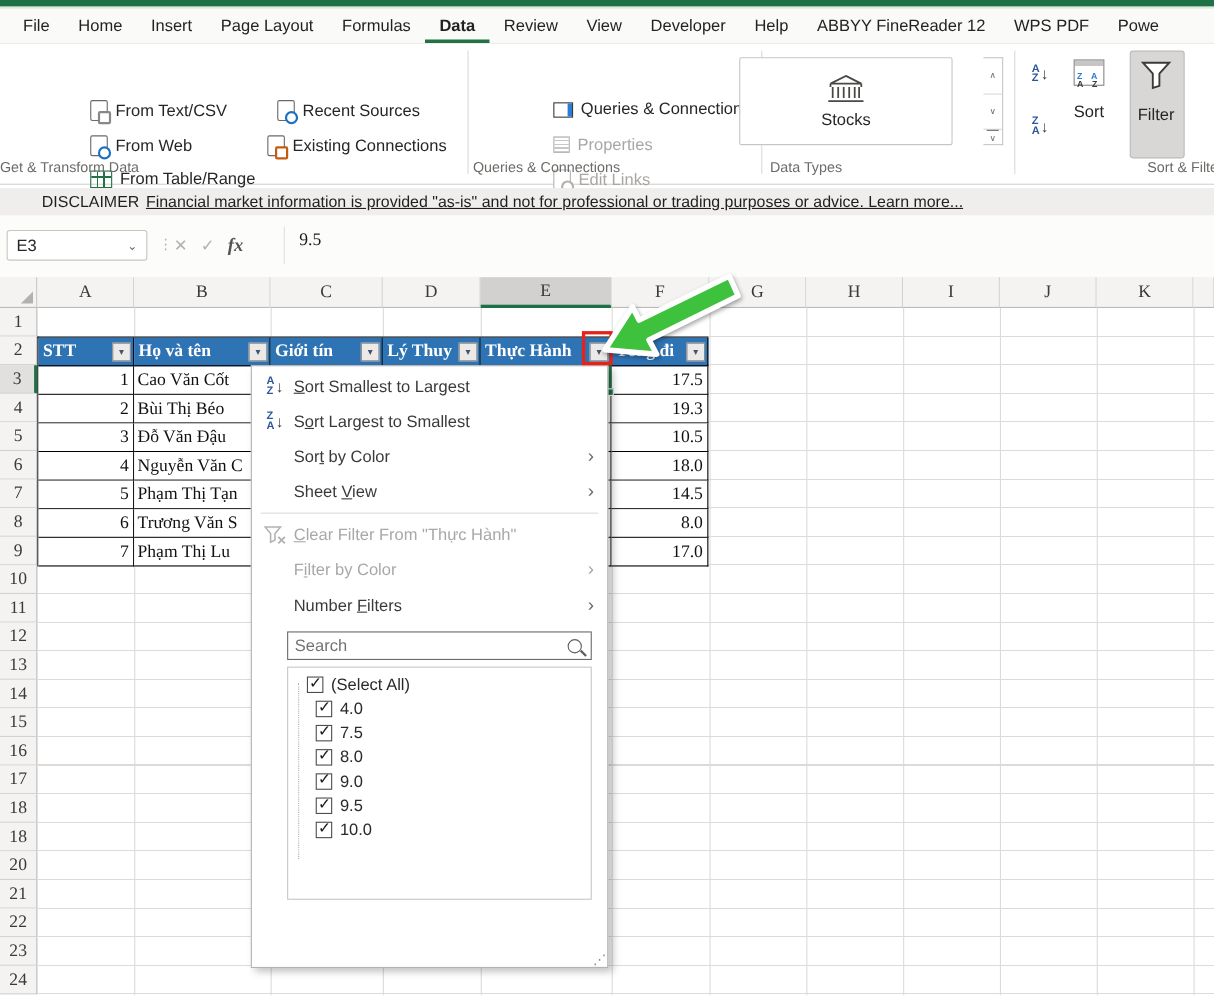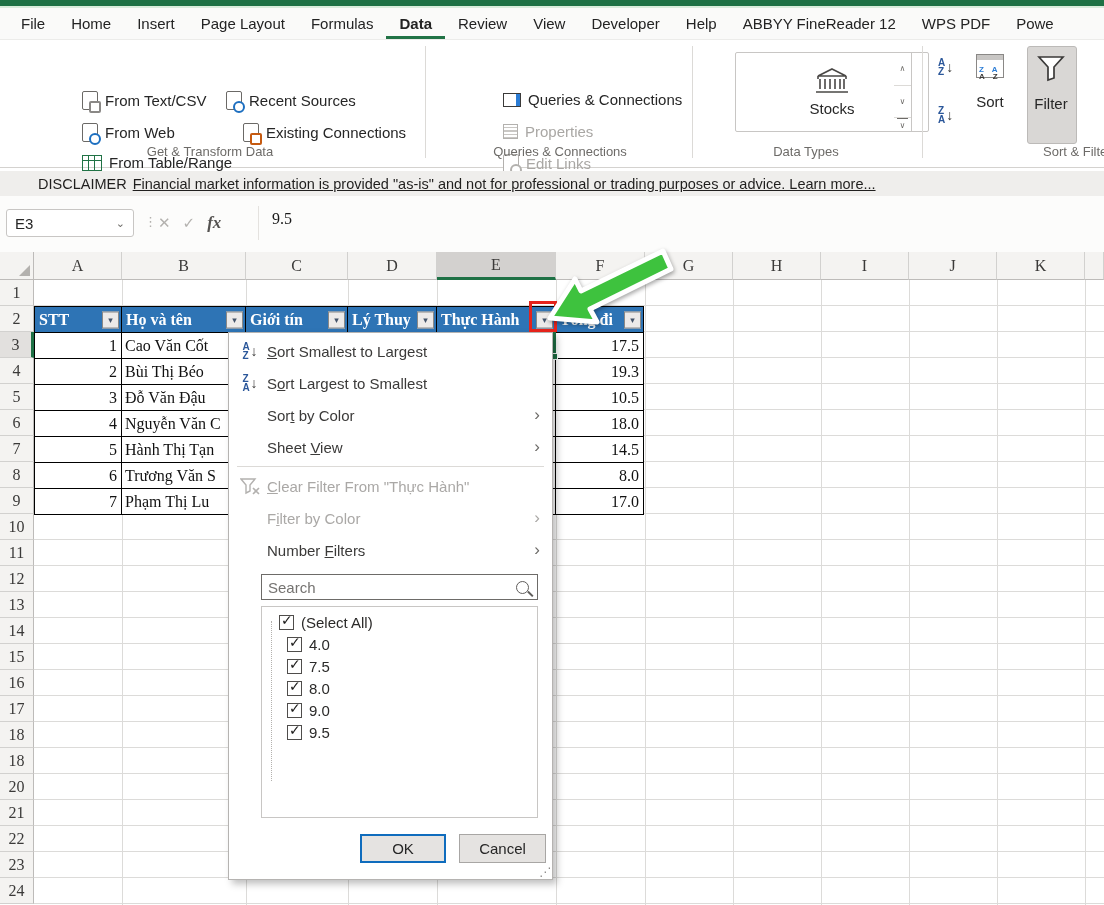--- a/index.html
+++ b/index.html
@@ -9,21 +9,21 @@
   
   .topstrip{left:0;top:0;width:1104px;height:6px;background:#1e7145}
   .topstrip2{left:0;top:6px;width:1104px;height:2px;background:#d9ecdc}
   .menubar{left:0;top:8px;width:1104px;height:32px;background:#fafaf9;display:flex;align-items:stretch;
            padding-left:8px;box-sizing:border-box;white-space:nowrap;overflow:hidden;border-bottom:1px solid #ececea}
   .menutab{padding:0 13px;font-size:15px;display:flex;align-items:center;color:#232323}
   .menubar div:nth-of-type(6){font-weight:700;box-shadow:inset 0 -3px 0 #217346}
   
   .ribbon{left:0;top:40px;width:1104px;height:127px;background:#fff;border-bottom:1px solid #d4d2cf}
   .gsep{position:absolute;top:6px;height:112px;width:1px;background:#dcdad7}
-  .grouplabel{position:absolute;top:104px;font-size:13px;color:#6d6b68;text-align:center;white-space:nowrap}
+  .grouplabel{position:absolute;top:104px;font-size:13px;color:#6d6b68;text-align:left;white-space:nowrap}
   .bigbtn{position:absolute;display:flex;flex-direction:column;align-items:center;font-size:15px;color:#262626;line-height:19px}
   .smbtn{position:absolute;display:flex;align-items:center;gap:7px;font-size:15px;color:#262626;white-space:nowrap}
   .smbtn.disabled{color:#a9a7a4}
   .caret{font-size:10px;color:#4f4d4b;margin-left:3px}
   
   .pic{width:14px;height:17px;border:1.5px solid #6b6966;border-radius:2px;position:relative;background:#fff;flex:none}
   .pic::after{content:"";position:absolute;width:8px;height:8px;right:-4px;bottom:-4px;background:#fff;border:2px solid #1d6fc0;border-radius:50%}
   .pic.sq::after{border-radius:2px;border-color:#8a8886}
   .pic.or::after{border-radius:2px;border-color:#c55a11}
   .pic.gray{border-color:#b3b1ae}.pic.gray::after{border-color:#b3b1ae}
@@ -36,21 +36,21 @@
      background:repeating-linear-gradient(to bottom,#fff 0 2px,#c9c7c4 2px 3.5px)}
   .azicon{display:flex;align-items:center;gap:1px;flex:none}
   .azcol{display:flex;flex-direction:column;font-size:10px;line-height:9px;font-weight:700;color:#2b579a;font-family:"Liberation Sans",sans-serif}
   .azcol.az::before{content:"A"}.azcol.az::after{content:"Z"}
   .azcol.za::before{content:"Z"}.azcol.za::after{content:"A"}
   .azarr{font-size:14px;color:#3b3a39;line-height:14px}
   .sortbig{width:26px;height:22px;border:1px solid #8a8886;position:relative;background:linear-gradient(#c8c6c4 0 5px,#fff 5px)}
   .sortbig::before{content:"Z A";position:absolute;left:2px;top:5px;font-size:8px;font-weight:700;color:#2b7cd5;letter-spacing:3px}
   .sortbig::after{content:"A Z";position:absolute;left:2px;top:12px;font-size:8px;font-weight:700;color:#3b3a39;letter-spacing:3px}
   .filterhl{position:absolute;left:1027px;top:6px;width:48px;height:96px;background:#d9d7d5;border:1px solid #bcbab8;border-radius:3px}
-  .gallery{position:absolute;left:735px;top:12px;width:192px;height:78px;border:1px solid #c8c6c4;border-radius:2px;background:#fff;display:flex}
+  .gallery{position:absolute;left:672px;top:12px;width:192px;height:78px;border:1px solid #c8c6c4;border-radius:2px;background:#fff;display:flex}
   .galitem{flex:1;display:flex;flex-direction:column;align-items:center;justify-content:center;font-size:15px;color:#262626;gap:2px}
   .galscroll{position:absolute;left:894px;top:12px;width:17px;height:78px;border:1px solid #c8c6c4;border-left:none;display:flex;flex-direction:column;background:#fff}
   .galscroll span{flex:1;display:flex;align-items:center;justify-content:center;font-size:8px;color:#6d6b68;border-bottom:1px solid #dcdad7}
   .galscroll span:last-child{border-bottom:none;border-top:1px solid #6d6b68;margin:0 3px;flex:0 0 12px;align-self:stretch}
   
   .disclaimer{left:0;top:171px;width:1104px;height:25px;background:#efeeec;display:flex;align-items:center;
               padding-left:38px;box-sizing:border-box;font-size:14.5px;color:#201f1e;gap:6px}
   .disclink{text-decoration:underline}
   
   .fbar{left:0;top:196px;width:1104px;height:56px;background:#fcfcfb;border-bottom:1px solid #e0deda}
@@ -152,21 +152,21 @@
     <span>From Text/CSV</span>
   </div>
   <div class="smbtn" style="left:82px;top:83px">
     <span class="pic"></span>
     <span>From Web</span>
   </div>
   <div class="smbtn" style="left:82px;top:114px">
     <span class="icon-tbl"></span>
     <span>From Table/Range</span>
   </div>
-  <div class="smbtn" style="left:226px;top:51px">
+  <div class="smbtn" style="left:252px;top:51px">
     <span class="pic"></span>
     <span>Recent Sources</span>
   </div>
   <div class="smbtn" style="left:243px;top:83px">
     <span class="pic or"></span>
     <span>Existing Connections</span>
   </div>
   <div class="grouplabel" style="left:0;width:420px">Get &amp; Transform Data</div>
   <div class="gsep" style="left:425px"></div>
 
@@ -368,21 +368,21 @@
           <div class="dcell num" style="width:87px">4</div>
           <div class="dcell txt" style="width:124px">Nguyễn Văn C</div>
           <div class="dcell" style="width:102px"></div>
           <div class="dcell" style="width:89px"></div>
           <div class="dcell" style="width:119px"></div>
           <div class="dcell num" style="width:88px">18.0</div>
         </div>
 
         <div class="trow">
           <div class="dcell num" style="width:87px">5</div>
-          <div class="dcell txt" style="width:124px">Hành Thị Tạn</div>
+          <div class="dcell txt" style="width:124px">Phạm Thị Tạn</div>
           <div class="dcell" style="width:102px"></div>
           <div class="dcell" style="width:89px"></div>
           <div class="dcell" style="width:119px"></div>
           <div class="dcell num" style="width:88px">14.5</div>
         </div>
 
         <div class="trow">
           <div class="dcell num" style="width:87px">6</div>
           <div class="dcell txt" style="width:124px">Trương Văn S</div>
           <div class="dcell" style="width:102px"></div>
@@ -485,25 +485,25 @@
         <div class="litem child">
           <span class="cb"></span>
           <span>9.0</span>
         </div>
 
         <div class="litem child">
           <span class="cb"></span>
           <span>9.5</span>
         </div>
 
+        <div class="litem child">
+          <span class="cb"></span>
+          <span>10.0</span>
+        </div>
       </div>
-  </div>
-  <div class="mbtns">
-    <div class="btn ok">OK</div>
-    <div class="btn cancel">Cancel</div>
   </div>
   <div class="grip"></div>
 </div>
 
 <div class="redbox"></div>
 <div class="garrow">
   <svg width="132" height="92" viewBox="0 0 132 92">
     <polygon points="8,78 33,39 39,51 121,11 129,29 48,69 55,82" fill="#3ec23e" stroke="#ffffff" stroke-width="5" stroke-linejoin="round"></polygon>
   </svg>
 </div>

